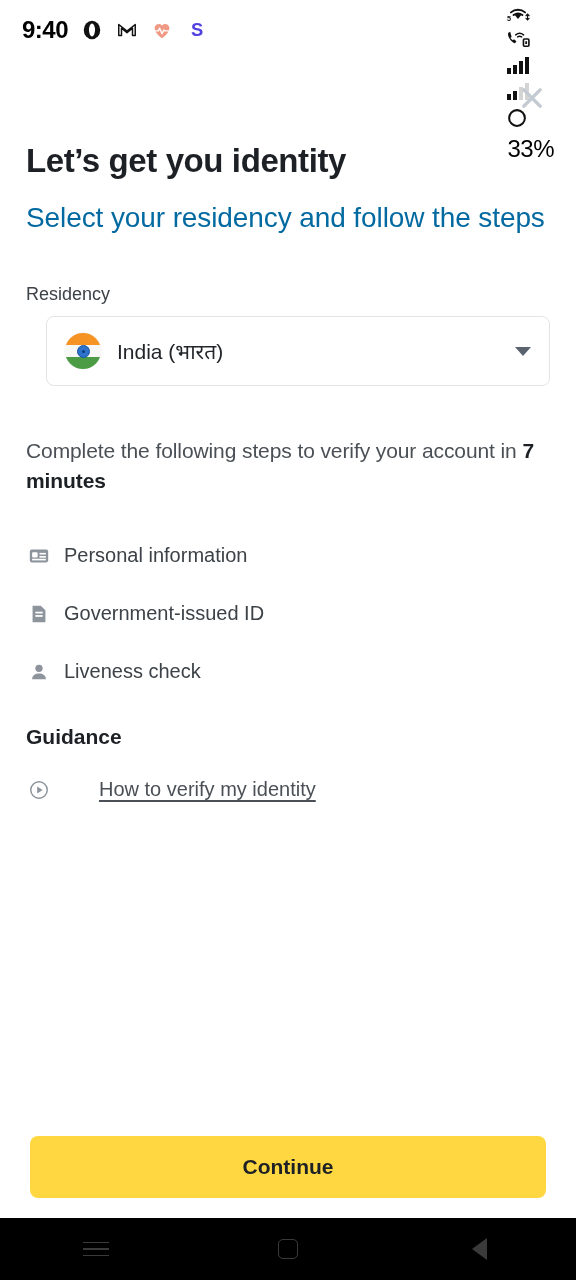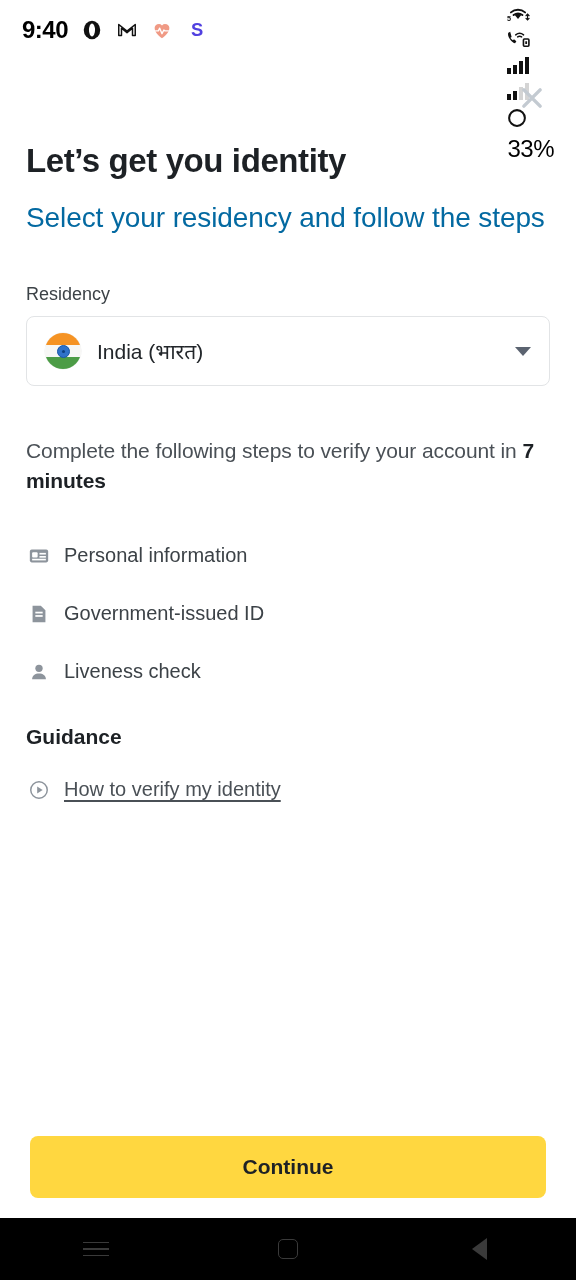--- a/index.html
+++ b/index.html
@@ -57,20 +57,21 @@
   }
   .select{
     height:70px;
     border:1px solid #e2e4e6;
     border-radius:8px;
     display:flex;
     align-items:center;
     padding:0 18px;
     cursor:pointer;
     background:#fff;
+    margin-left:20px;
   }
   .flag{
     width:36px; height:36px; border-radius:50%;
     overflow:hidden; position:relative; flex:0 0 auto;
     box-shadow:0 0 0 0.5px rgba(0,0,0,.08);
   }
   .flag .band{ position:absolute; left:0; width:100%; height:33.34%; }
   .flag .b1{ top:0; background:#f59324; }
   .flag .b2{ top:33.33%; background:#f7f7f5; }
   .flag .b3{ top:66.66%; background:#4c9c46; }
@@ -98,21 +99,21 @@
     letter-spacing:-0.1px;
   }
   .complete b{ color:#1d2125; font-weight:700; }
 
   .steps{ margin-top:30px; }
   .step{ display:flex; align-items:center; height:58px; }
   .step-ic{ width:26px; display:flex; align-items:center; justify-content:center; flex:0 0 26px;}
   .step-label{ font-size:20px; color:#3c4247; margin-left:12px; }
 
   .guidance-h{ font-size:21px; font-weight:700; color:#1d2125; margin-top:24px; }
-  .guide-row{ display:flex; align-items:center; height:54px; margin-top:14px; cursor:pointer; }
+  .guide-row{ display:flex; align-items:center; height:54px; margin-top:14px; cursor:pointer;gap:35px; }
   .guide-ic{ width:26px; display:flex; align-items:center; justify-content:center; flex:0 0 26px;}
   .guide-link{ font-size:20px; color:#4a5056; margin-left:12px; text-decoration:underline; text-underline-offset:4px; }
 
   
   .cta-wrap{
     position:absolute; left:0; right:0; bottom:82px;
     padding:0 30px;
   }
   .cta{
     height:62px; width:100%;

